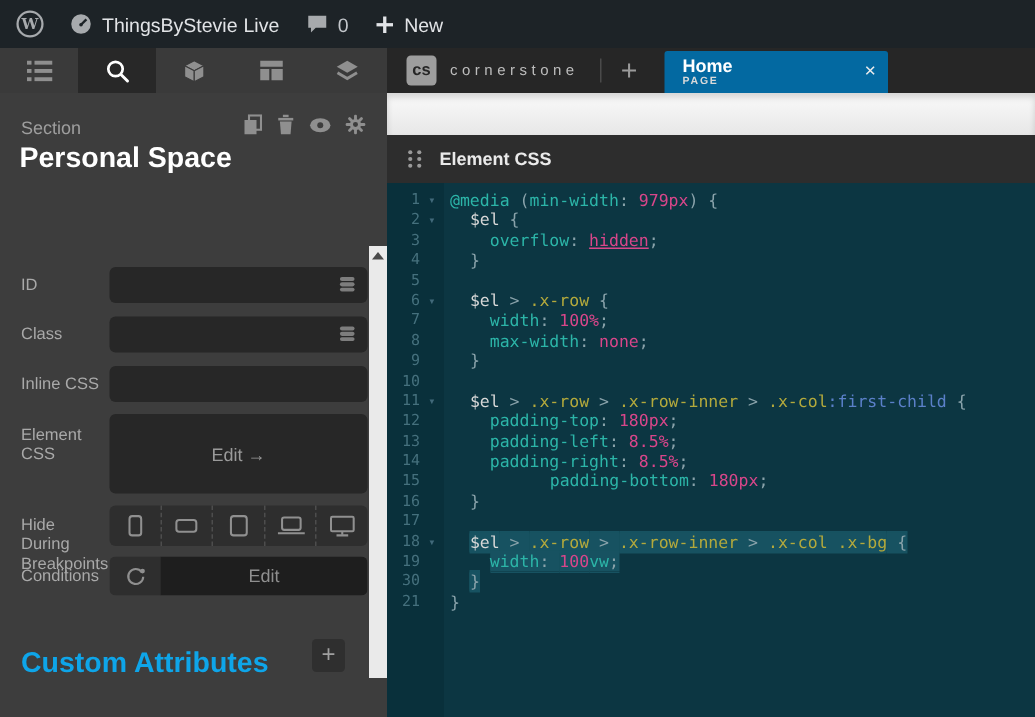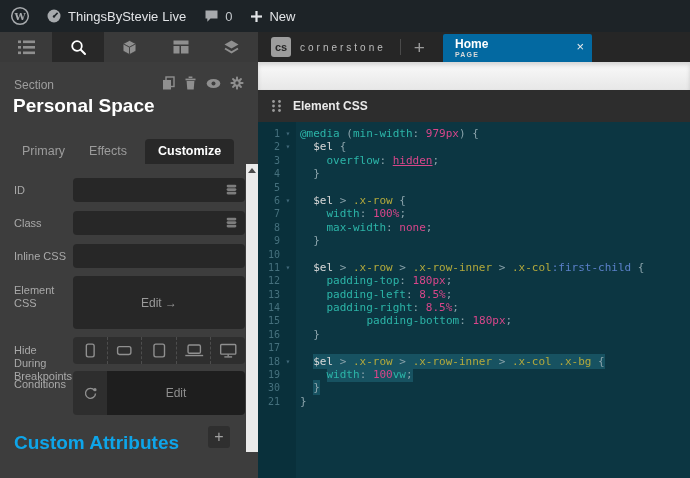--- a/index.html
+++ b/index.html
@@ -44,21 +44,21 @@
   .itab.first{margin-left:22px;}
   .itab-active{margin-left:18px;background:#282828;color:#ffffff;font-weight:bold;border-radius:4px 4px 0 0;padding:5px 13px 6px;cursor:pointer;font-size:12.5px;}
   .insp-scroll{position:absolute;left:0;top:102px;width:246px;height:314px;}
   .f-label{position:absolute;left:14px;width:56px;color:#a9a9a9;font-size:11px;line-height:13px;}
   .f-input{position:absolute;left:73px;width:172px;height:24px;background:#272727;border:none;border-radius:4px;color:#ddd;font-size:12px;padding:0 24px 0 8px;box-sizing:border-box;outline:none;}
   .f-dbicon{position:absolute;left:225px;width:14px;height:14px;}
   .css-box{position:absolute;left:73px;width:172px;height:53px;background:#272727;border-radius:4px;display:flex;align-items:center;justify-content:center;color:#9a9a9a;font-size:12px;cursor:pointer;}
   .bp-group{position:absolute;left:73px;width:172px;height:27px;background:#2e2e2e;border-radius:4px;display:flex;}
   .bp-cell{flex:1;display:flex;align-items:center;justify-content:center;cursor:pointer;}
   .bp-cell + .bp-cell{border-left:1px dashed #4d4d4d;}
-  .cond-row{position:absolute;left:73px;width:172px;height:44px;border-radius:4px;overflow:hidden;display:flex;justify-content:space-between;}
+  .cond-row{position:absolute;left:73px;width:172px;height:26px;border-radius:4px;overflow:hidden;display:flex;justify-content:space-between;}
   .cond-icon{width:34px;background:#2e2e2e;display:flex;align-items:center;justify-content:center;cursor:pointer;}
   .cond-edit{flex:1;background:#1e1e1e;display:flex;align-items:center;justify-content:center;color:#8f8f8f;font-size:12px;cursor:pointer;}
   .attrs-heading{position:absolute;left:14px;top:268px;color:#0ea5e9;font-size:19px;font-weight:bold;}
   .attrs-add{position:absolute;right:16px;top:262px;width:22px;height:22px;background:#2f2f2f;border-radius:3px;color:#a0a0a0;font-size:16px;display:flex;align-items:center;justify-content:center;cursor:pointer;}
   .insp-scrollbar{position:absolute;left:246px;top:102px;width:12px;height:288px;background:#eaeaea;}
   .sb-up{position:absolute;left:2px;top:4px;width:0;height:0;border-left:4px solid transparent;border-right:4px solid transparent;border-bottom:5px solid #4a4a4a;cursor:pointer;}
 
   
   .preview-strip{position:absolute;left:258px;top:62px;width:432px;height:28px;background:linear-gradient(#fafafa,#e7e7e7);box-shadow:inset 0 3px 4px rgba(0,0,0,0.15);}
 
@@ -195,25 +195,20 @@
             <rect x="6.9" y="0.5" width="2.2" height="15" rx="1" transform="rotate(45 8 8)"></rect>
             <rect x="6.9" y="0.5" width="2.2" height="15" rx="1" transform="rotate(90 8 8)"></rect>
             <rect x="6.9" y="0.5" width="2.2" height="15" rx="1" transform="rotate(135 8 8)"></rect>
             <circle cx="8" cy="8" r="4.2"></circle>
             <circle cx="8" cy="8" r="1.9" fill="#3d3d3d"></circle>
           </svg>
       </span>
     </div>
     <div class="insp-title">Personal Space</div>
 
-    <div class="insp-tabs">
-      <span class="itab first">Primary</span>
-      <span class="itab">Effects</span>
-      <span class="itab-active">Customize</span>
-    </div>
 
     <div class="insp-scroll">
 
       <span class="f-label" style="top:20px;">ID</span>
       <input class="f-input" style="top: 14px;">
       <span class="f-dbicon" style="top:19px;">
         <svg width="13" height="13" viewBox="0 0 16 16" fill="#7d7d7d">
             <rect x="2" y="2" width="12" height="3.4" rx="1.7"></rect>
             <rect x="2" y="6.4" width="12" height="3.4" rx="1.7"></rect>
             <rect x="2" y="10.8" width="12" height="3.2" rx="1.6"></rect>

